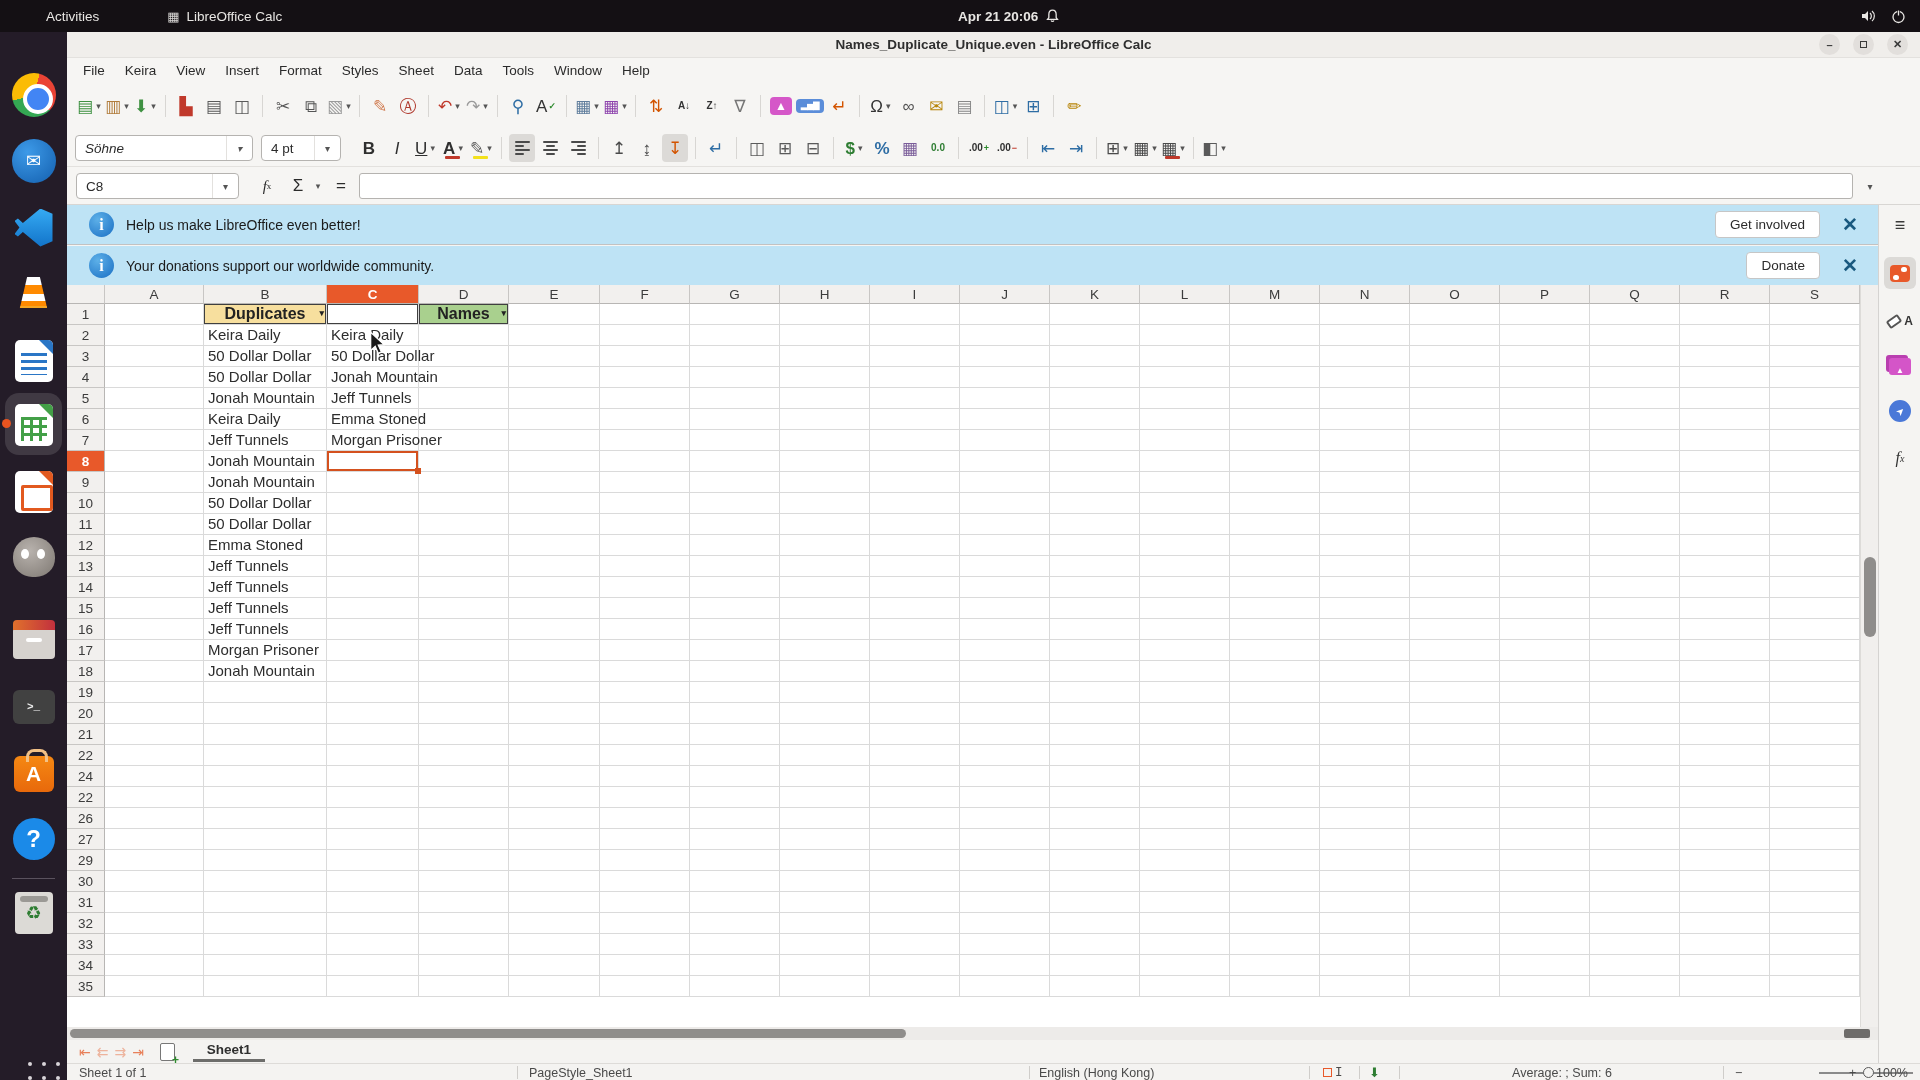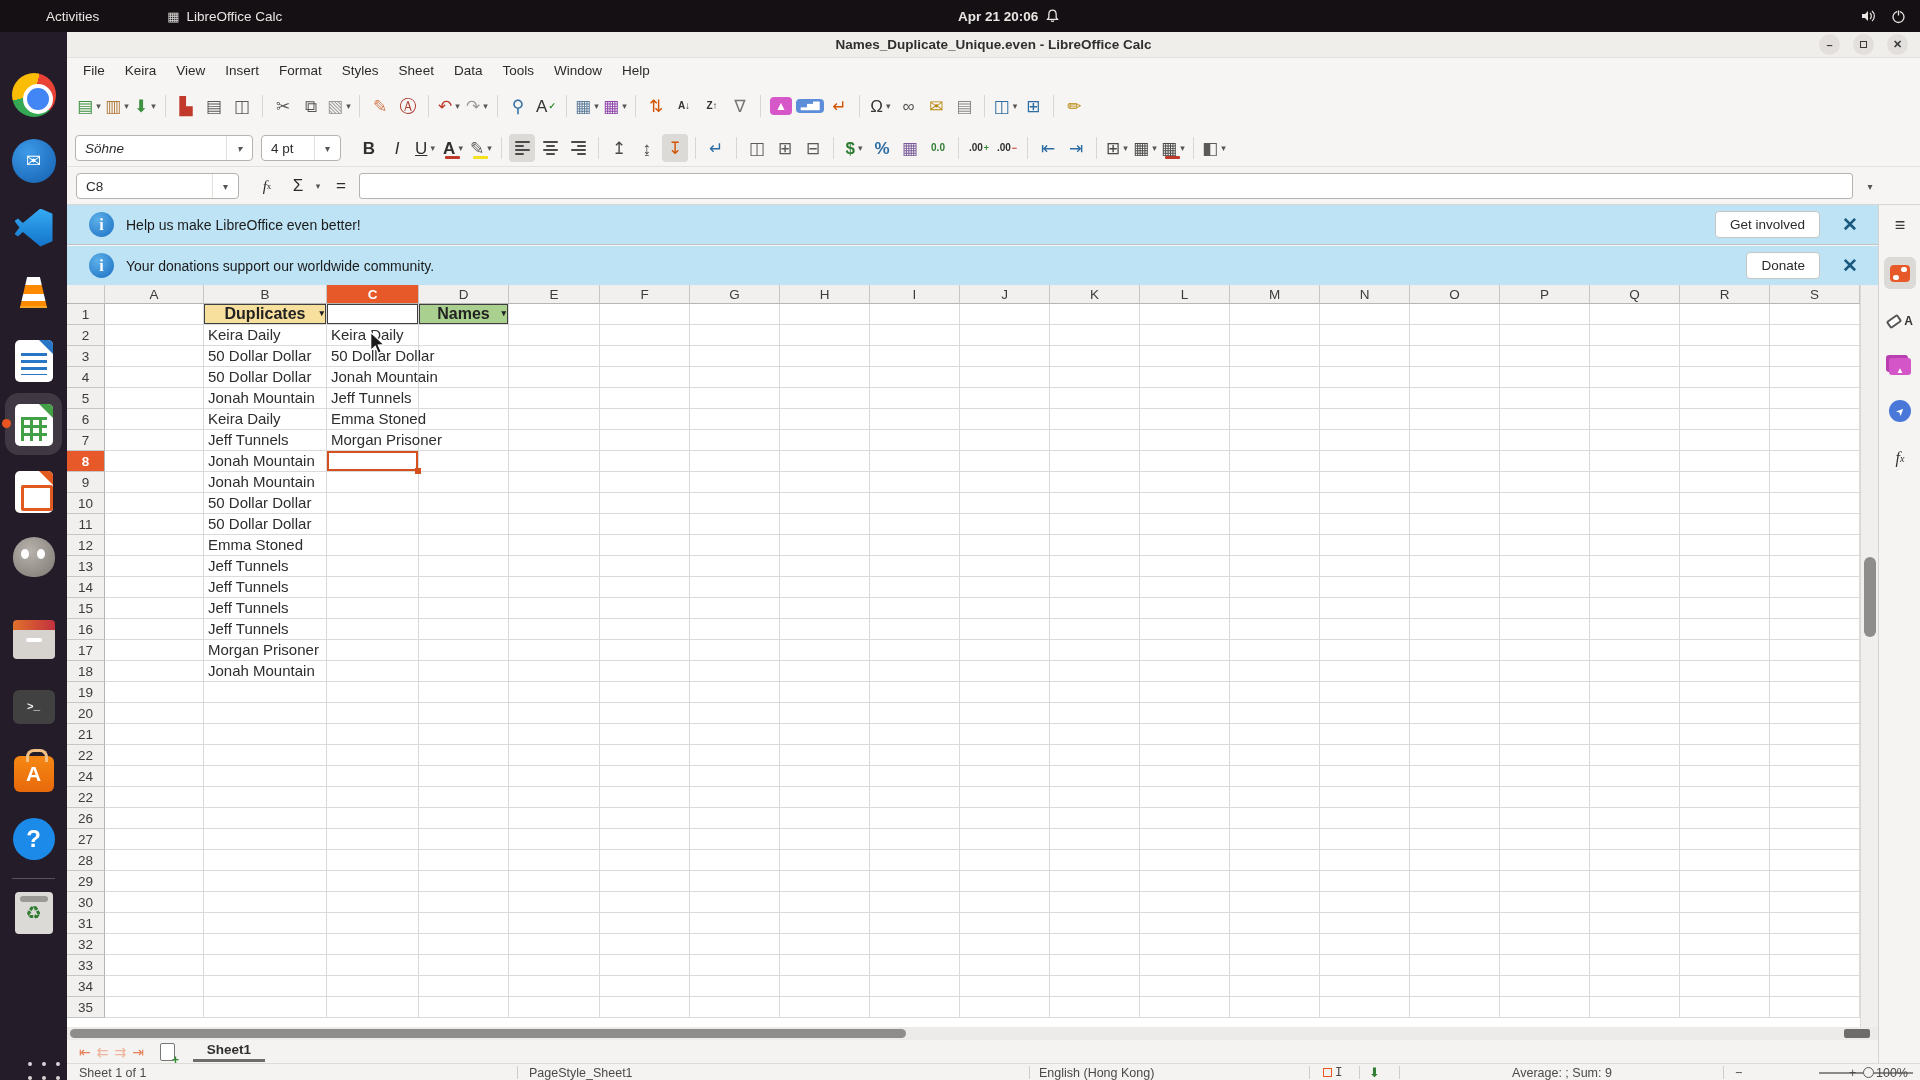--- a/index.html
+++ b/index.html
@@ -1108,42 +1108,20 @@
       <div class="cell" style="width: 90px;"></div>
       <div class="cell" style="width: 90px;"></div>
       <div class="cell" style="width: 90px;"></div>
       <div class="cell" style="width: 90px;"></div>
       <div class="cell" style="width: 90px;"></div>
       <div class="cell" style="width: 90px;"></div>
       <div class="cell" style="width: 90px;"></div>
       <div class="cell" style="width: 90px;"></div>
     </div>
     <div class="grow">
-      <div class="rowhdr">28</div>
-      <div class="cell" style="width: 99px;"></div>
-      <div class="cell" style="width: 123px;"></div>
-      <div class="cell" style="width: 92px;"></div>
-      <div class="cell" style="width: 90px;"></div>
-      <div class="cell" style="width: 91px;"></div>
-      <div class="cell" style="width: 90px;"></div>
-      <div class="cell" style="width: 90px;"></div>
-      <div class="cell" style="width: 90px;"></div>
-      <div class="cell" style="width: 90px;"></div>
-      <div class="cell" style="width: 90px;"></div>
-      <div class="cell" style="width: 90px;"></div>
-      <div class="cell" style="width: 90px;"></div>
-      <div class="cell" style="width: 90px;"></div>
-      <div class="cell" style="width: 90px;"></div>
-      <div class="cell" style="width: 90px;"></div>
-      <div class="cell" style="width: 90px;"></div>
-      <div class="cell" style="width: 90px;"></div>
-      <div class="cell" style="width: 90px;"></div>
-      <div class="cell" style="width: 90px;"></div>
-    </div>
-    <div class="grow">
       <div class="rowhdr">29</div>
       <div class="cell" style="width: 99px;"></div>
       <div class="cell" style="width: 123px;"></div>
       <div class="cell" style="width: 92px;"></div>
       <div class="cell" style="width: 90px;"></div>
       <div class="cell" style="width: 91px;"></div>
       <div class="cell" style="width: 90px;"></div>
       <div class="cell" style="width: 90px;"></div>
       <div class="cell" style="width: 90px;"></div>
       <div class="cell" style="width: 90px;"></div>
@@ -1318,21 +1296,21 @@
   <span class="sbdiv" style="left:962px"></span>
   <span class="sbs" style="left:972px">English (Hong Kong)</span>
   <span class="sbdiv" style="left:1242px"></span>
   <span class="sbs" style="left:1256px">
       <span id="selmode-rect"></span>
       <span style="font-family:'Liberation Mono',monospace">I</span>
     </span>
   <span class="sbdiv" style="left:1292px"></span>
   <span class="sbs" style="left:1302px;color:#2e7d32;font-size:13px">⬇</span>
   <span class="sbdiv" style="left:1332px"></span>
-  <span class="sbs" style="left:1335px;width:320px;justify-content:center">Average: ; Sum: 9</span>
+  <span class="sbs" style="left:1335px;width:320px;justify-content:center">Average: ; Sum: 6</span>
   <span class="sbdiv" style="left:1656px"></span>
   <span class="sbs" style="left:1668px">−</span>
   <span id="zoomtrack"></span>
   <span id="zoomthumb"></span>
   <span class="sbs" style="left:1782px">+</span>
   <span class="sbs" style="left:1809px">100%</span>
 </div>
 
 <div id="sidebar">
   <span class="sbicon" style="top:4px;font-size:18px;color:#3a3a3a">≡</span>

